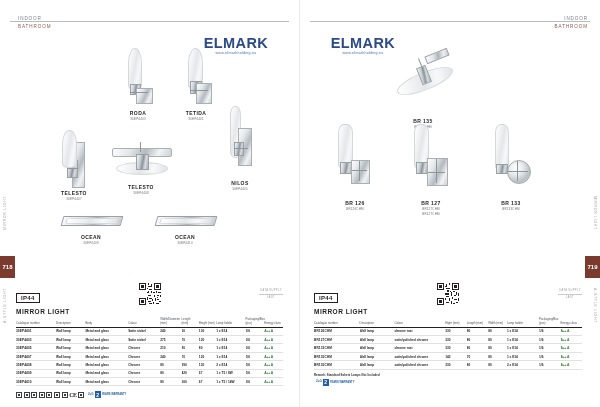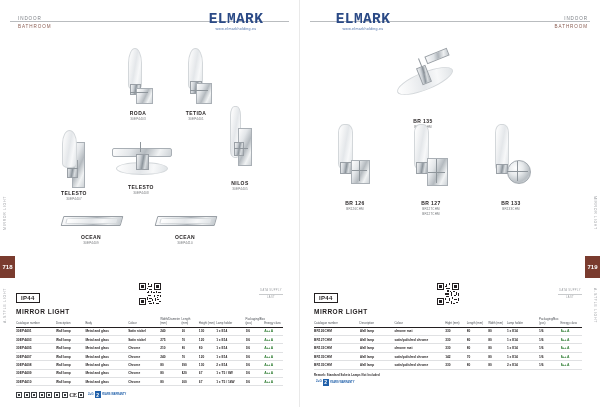--- a/index.html
+++ b/index.html
@@ -9,21 +9,21 @@
   .page.left{border-right:1px solid #e9e9e9;}
 
   
   .hdr{position:absolute;top:12px;left:0;right:0;height:26px;}
   .hdr .rule{position:absolute;top:9px;left:10px;right:10px;height:1px;background:#b9bcbf;}
   .hdr-cat{position:absolute;top:3px;font-size:4.6px;letter-spacing:.9px;line-height:7.5px;}
   .hdr-cat .l1{color:#7b7f85;}
   .hdr-cat .l2{color:#8a5d52;}
   .logo{position:absolute;top:0px;text-align:center;}
   .logo .mark{font-size:14.5px;letter-spacing:.4px;color:#2b4a86;font-weight:700;line-height:15px;
-    font-family:Liberation Mono, monospace;}
+    font-family:Liberation Sans, sans-serif;margin-top:24px;}
   .logo .url{font-size:3.6px;letter-spacing:.25px;color:#4a6ea8;line-height:6px;margin-top:-1px;}
 
   .left .hdr-cat{left:18px;}
   .left .logo{right:8px;width:110px;}
   .right .hdr-cat{right:12px;text-align:right;}
   .right .logo{left:8px;width:110px;}
 
   
   .tab{position:absolute;width:15px;height:22px;background:#7a3b2e;color:#fff;
     display:flex;align-items:center;justify-content:center;font-size:6px;font-weight:700;}

